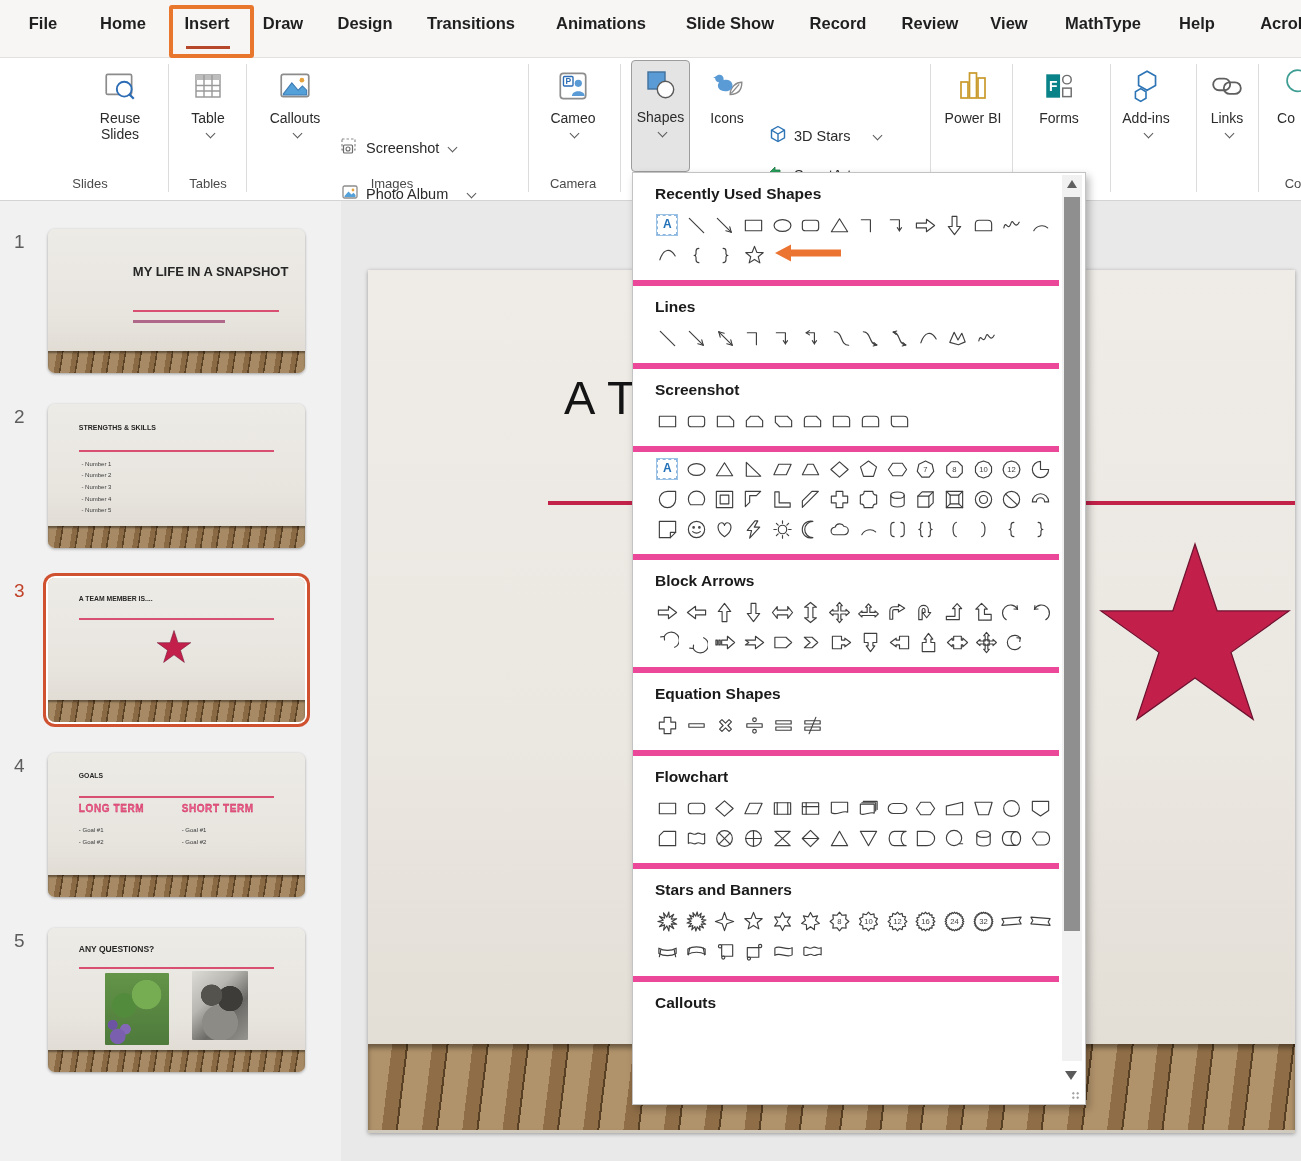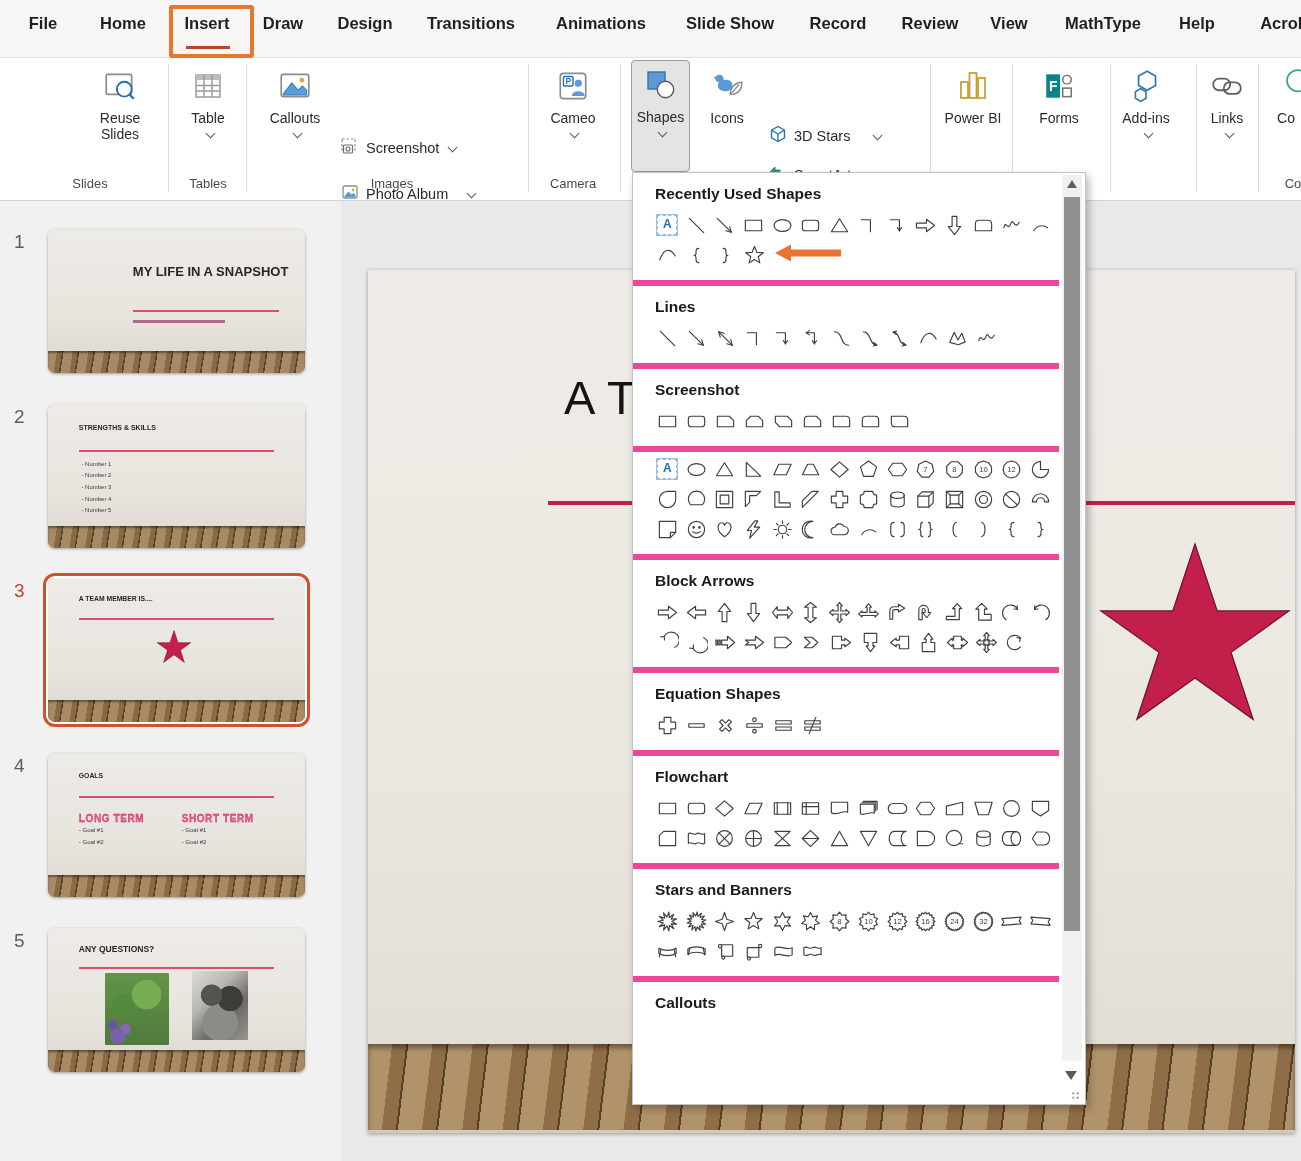--- a/index.html
+++ b/index.html
@@ -26,21 +26,21 @@
   #panel{position:absolute;left:0;top:200px;width:341px;height:961px;background:#f1f1f1;border-right:1px solid #d6d6d6;z-index:1;}
   .snum{position:absolute;left:14px;font-size:19px;color:#5d5d5d;}
   .snum.sel{color:#c0432a;}
   .thumb{position:absolute;left:48px;width:257px;height:144px;border-radius:7px;overflow:hidden;background:linear-gradient(180deg,#edebe6 0%,#e8e5df 60%,#ddd8cf 100%);box-shadow:0 1px 3px rgba(0,0,0,.35);cursor:pointer;}
   .thumb.sel{box-shadow:0 0 0 2px #fff,0 0 0 5px #cf512f;}
   .tfloor{position:absolute;left:0;right:0;bottom:0;height:22px;background:#8a6a44;background-image:repeating-linear-gradient(99deg,rgba(255,235,200,.25) 0 9px,rgba(0,0,0,0) 9px 14px,rgba(45,28,8,.5) 14px 15.5px);box-shadow:inset 0 2px 2px rgba(0,0,0,.4);}
   .ttitle{position:absolute;color:#262626;font-weight:bold;}
   .tline{position:absolute;height:2px;background:#d94f72;}
   .tsub{position:absolute;height:3px;background:#a4517b;opacity:.85;}
   .tbullets{position:absolute;font-size:6px;color:#3a3a3a;line-height:1.95;}
-  .tcolhead{position:absolute;font-size:10px;font-weight:bold;color:#ee5e93;letter-spacing:.6px;margin-top:10px;-webkit-text-stroke:.3px #c22148;}
+  .tcolhead{position:absolute;font-size:10px;font-weight:bold;color:#ee5e93;letter-spacing:.6px;-webkit-text-stroke:.3px #c22148;}
   .photo{position:absolute;border-radius:1px;}
 
   
   #editor{position:absolute;left:341px;top:200px;width:960px;height:961px;background:#e9e9e9;z-index:1;}
   #slide{position:absolute;left:27px;top:70px;width:927px;height:863px;background:linear-gradient(180deg,#efece7 0%,#ebe7e1 55%,#e0dbd2 100%);box-shadow:0 1px 4px rgba(0,0,0,.35);overflow:hidden;}
   #slide-title{position:absolute;left:196px;top:100px;font-size:47px;letter-spacing:1px;color:#141414;white-space:nowrap;}
   #slide-underline{position:absolute;left:180px;right:-2px;top:231px;height:4px;background:#c22148;}
   #slide-star{position:absolute;left:726px;top:272px;}
   #slide-floor{position:absolute;left:0;right:0;bottom:3px;height:86px;background:#8f6e47;background-image:repeating-linear-gradient(97deg,rgba(255,232,190,.3) 0 24px,rgba(0,0,0,0) 24px 38px,rgba(43,26,7,.55) 38px 40px);box-shadow:inset 0 4px 5px rgba(0,0,0,.4);}
   #slide-floor-base{position:absolute;left:0;right:0;bottom:0;height:3px;background:#cfc9be;}

